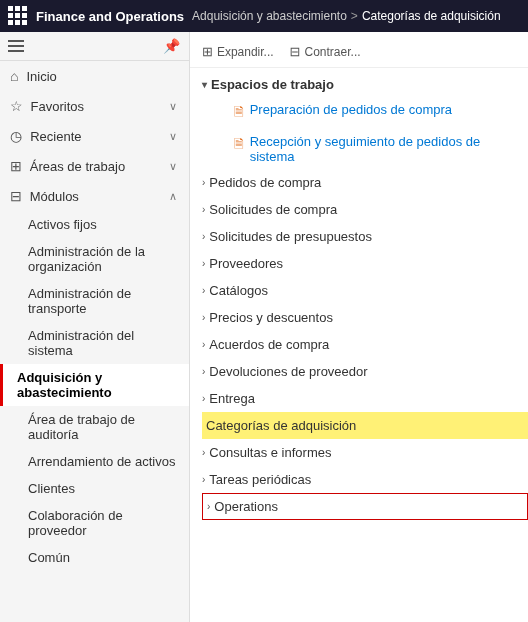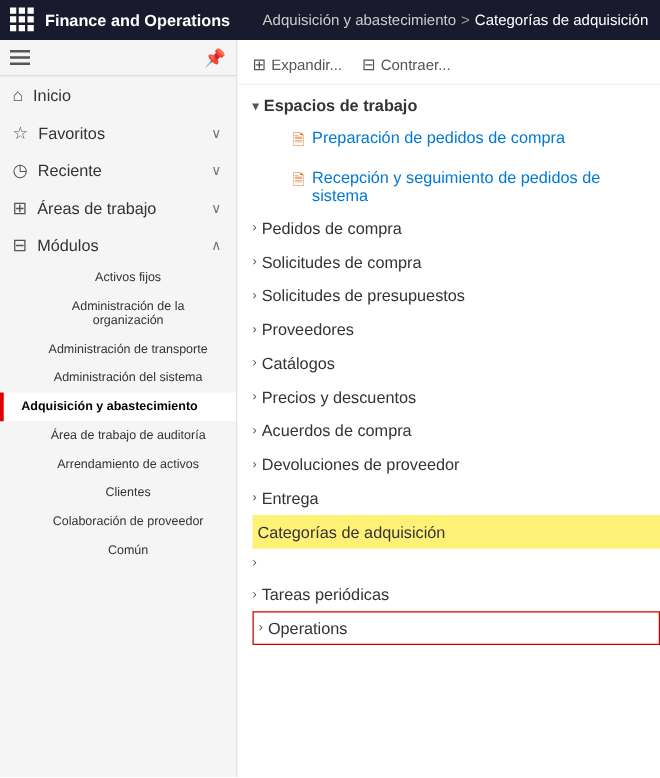--- a/index.html
+++ b/index.html
@@ -33,21 +33,21 @@
       margin-right: 8px;
     }
     .top-bar-grid-icon span {
       background: white;
       display: block;
     }
     .top-bar-title {
       font-size: 13px;
       font-weight: 600;
       color: white;
-      margin-right: 26px;
+      margin-right: 8px;
     }
     .top-bar-breadcrumb {
       font-size: 12px;
       color: #ccc;
       display: flex;
       align-items: center;
       gap: 4px;
     }
     .top-bar-breadcrumb span.sep {
       color: #999;
@@ -118,22 +118,21 @@
     }
     .sidebar-item .chevron {
       margin-left: auto;
       font-size: 11px;
       color: #777;
     }
     .sidebar-sub-item {
       padding: 6px 12px 6px 28px;
       cursor: pointer;
       color: #333;
-      font-size: 10px;
-      text-align: center;
+      font-size: 13px;
     }
 
     
     .right-panel {
       flex: 1;
       background: white;
       overflow-y: auto;
       padding: 8px 0;
     }
 
@@ -379,20 +378,21 @@
       <div class="tree-item">
         <span class="chevron-icon">›</span>
         <span>Entrega</span>
       </div>
 
       <div class="tree-item tree-item-active">
         <span>Categorías de adquisición</span>
       </div>
       <div class="tree-item">
         <span class="chevron-icon">›</span>
+        <span>Consultas e informes</span>
       </div>
       <div class="tree-item">
         <span class="chevron-icon">›</span>
         <span>Tareas periódicas</span>
       </div>
 
       <div class="tree-item tree-item-outlined">
         <span class="chevron-icon">›</span>
         <span>Operations</span>
       </div>

